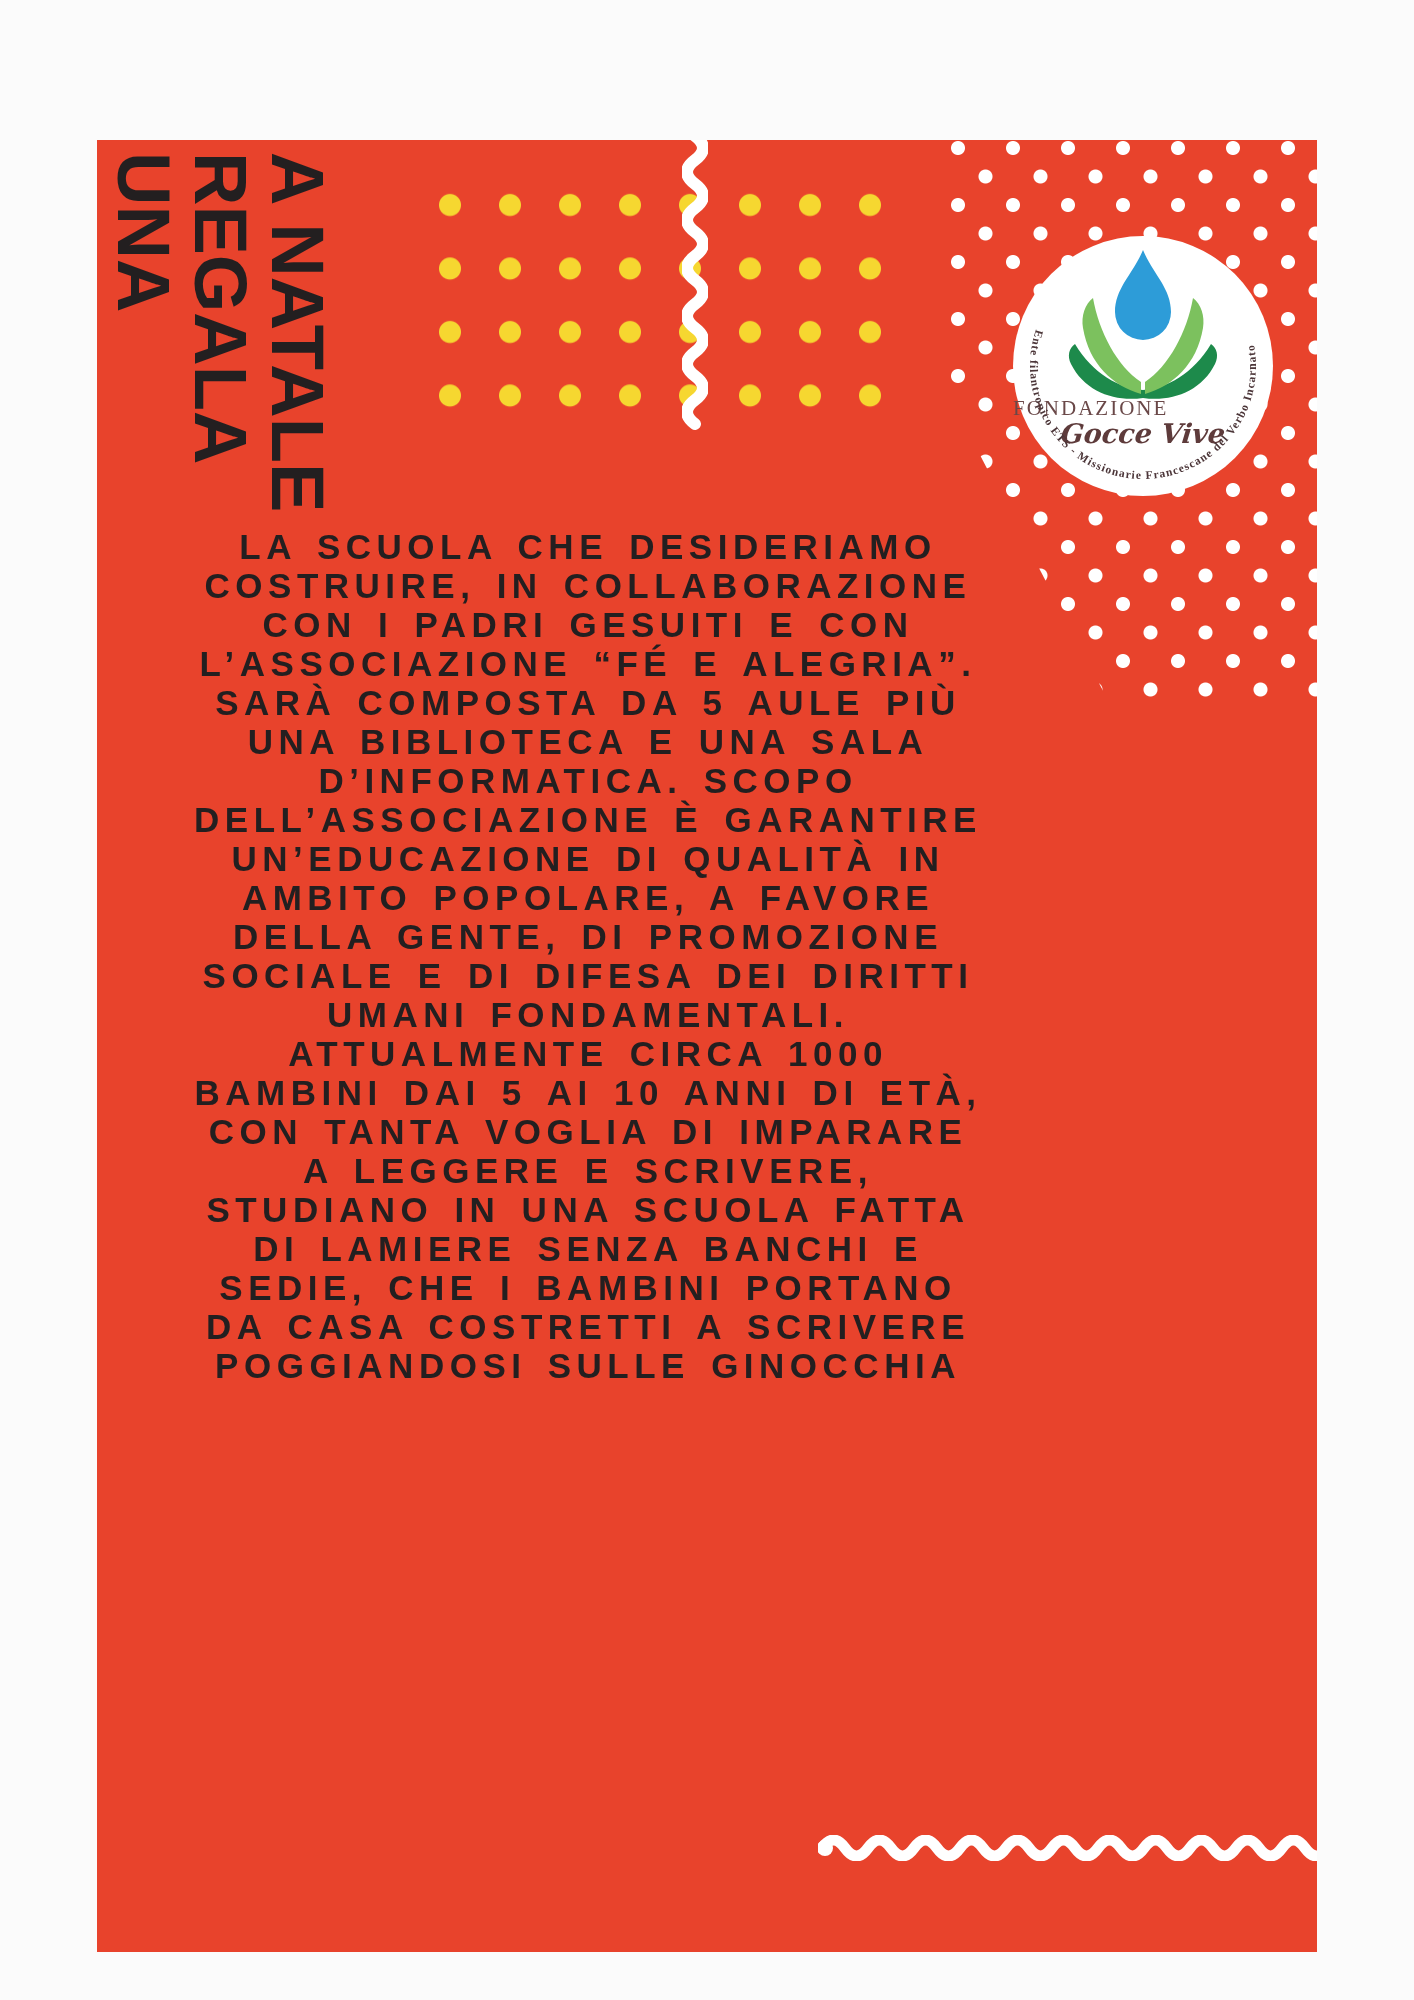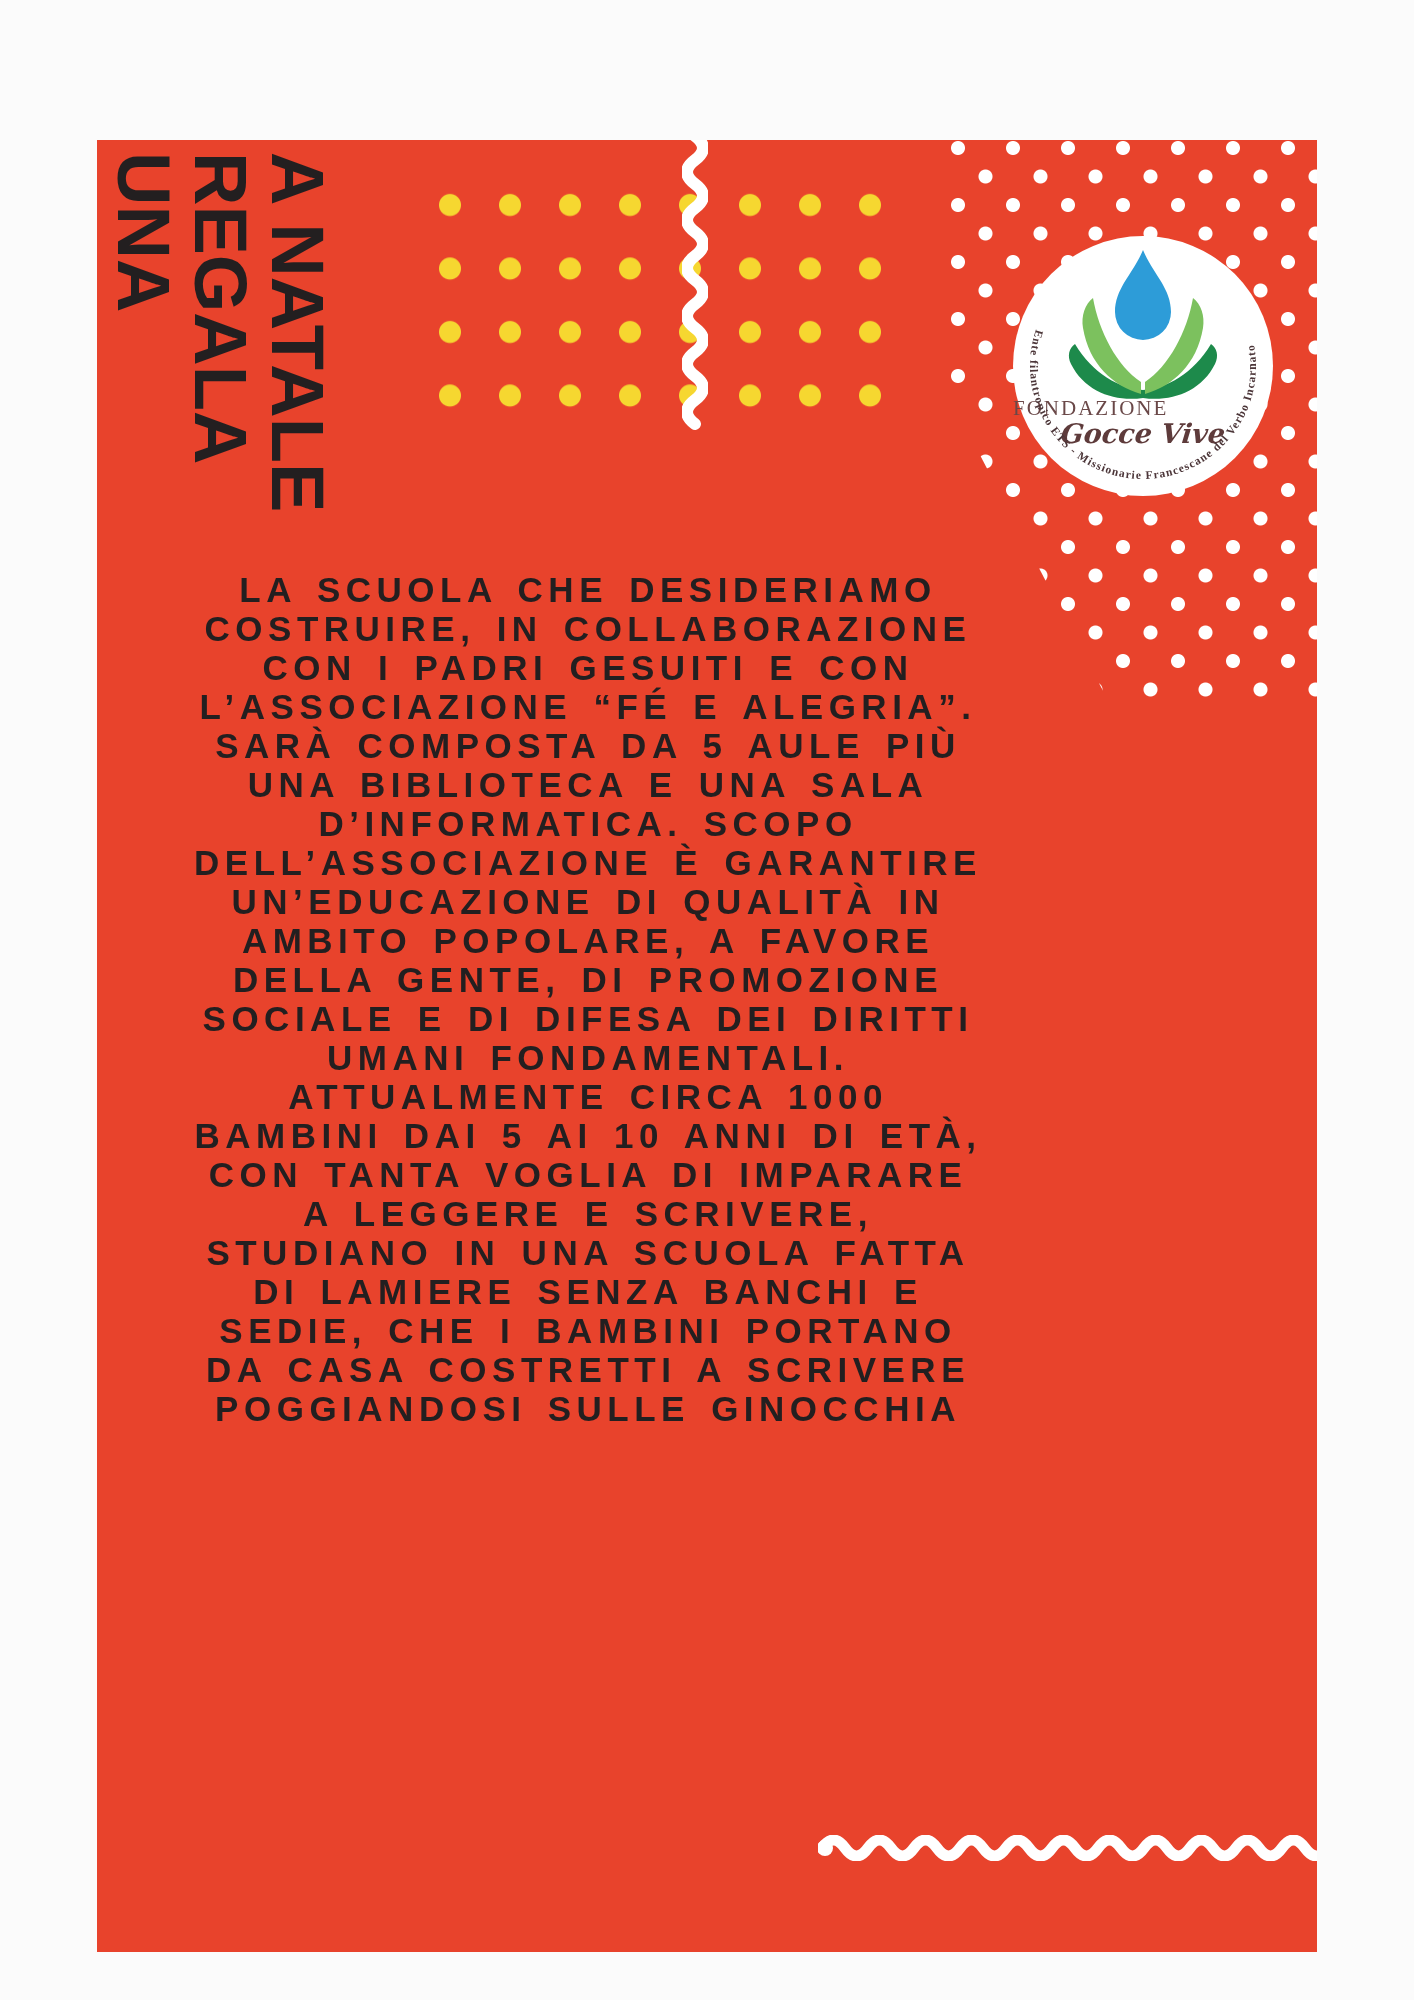--- a/index.html
+++ b/index.html
@@ -38,21 +38,21 @@
     transform: rotate(90deg); transform-origin: top left;
     font-size:74px; line-height:77px; font-weight:bold; letter-spacing:0px;
     color:#231f20; white-space:pre-line; z-index:3;
   }
 
   
   .body-text {
     position:absolute; left:71px; top:387px; width:840px;
     font-size:35px; line-height:39px; font-weight:bold;
     letter-spacing:5.5px; word-spacing:6px; text-align:center;
-    color:#231f20; white-space:pre-line; z-index:3;margin-top:43px;
+    color:#231f20; white-space:pre-line; z-index:3;
   }
 
   
   .footer-text {
     position:absolute; left:0; top:1736px; width:100%;
     font-size:65px; line-height:62px; font-weight:bold;
     letter-spacing:10px; word-spacing:8px; text-align:center;
     color:#231f20; z-index:3;
   }
 

